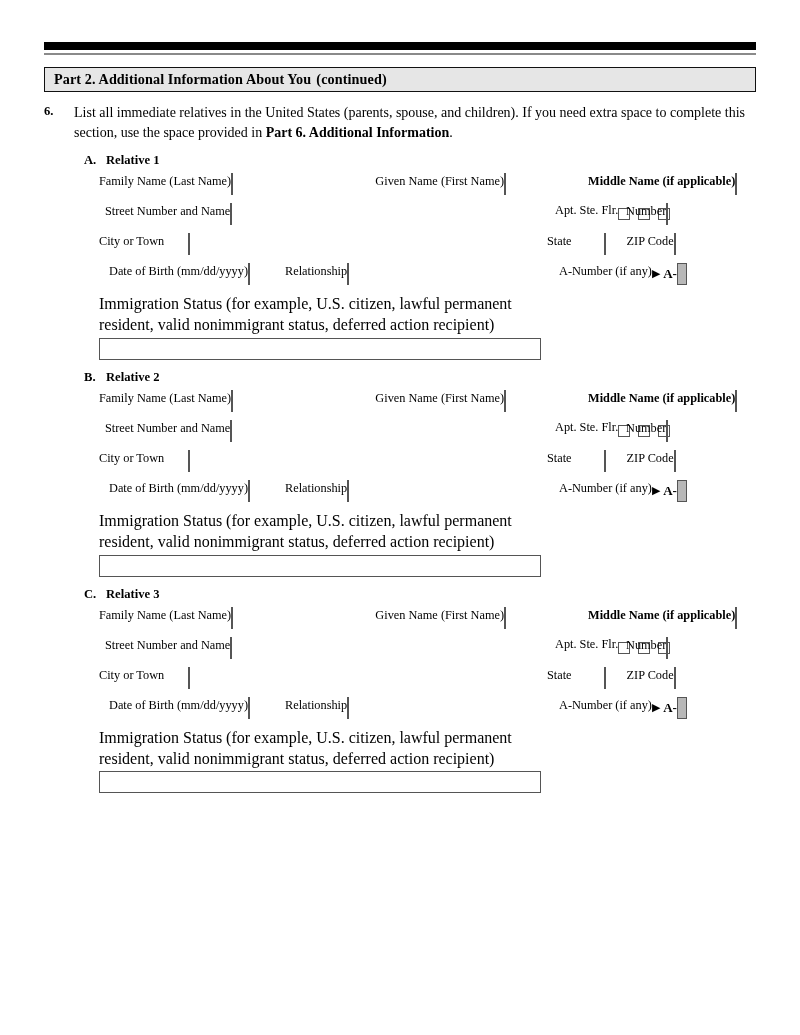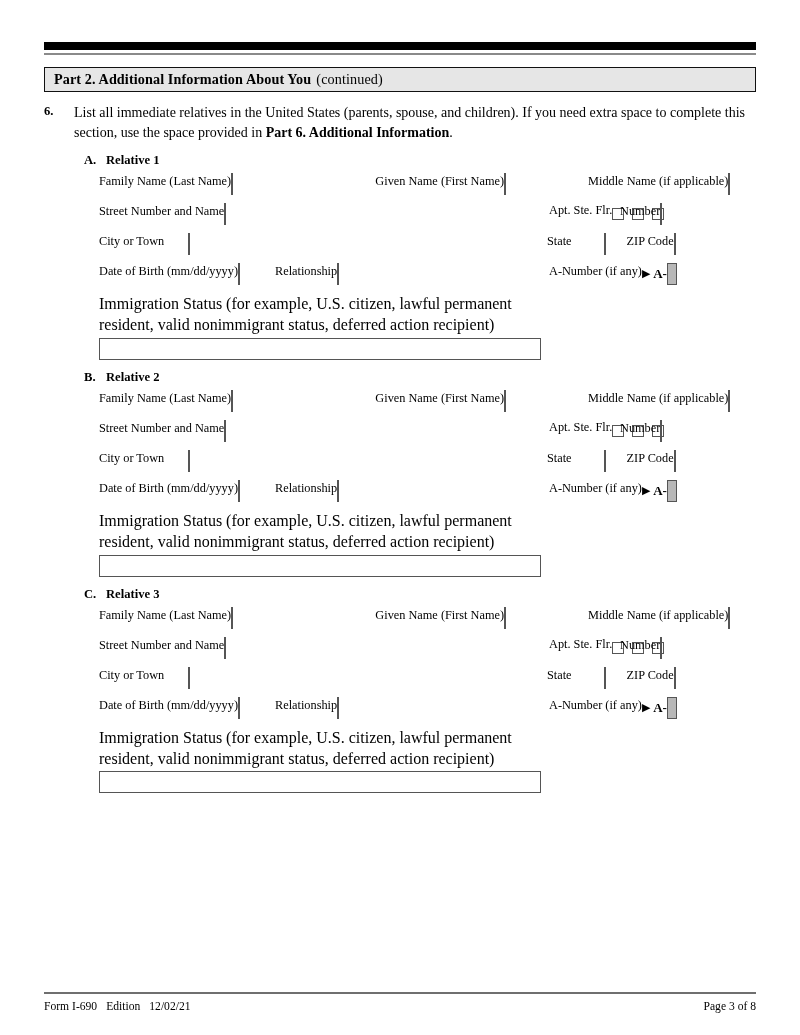--- a/index.html
+++ b/index.html
@@ -47,21 +47,21 @@
     display: flex;
     align-items: center;
     padding-left: 9px;
     font-size: 14.2px;
     letter-spacing: 0.1px;
   }
   .part-header .ph-bold {
     font-weight: bold;
   }
   .part-header .ph-reg {
-    font-weight: normal;
+    font-weight: bold;
     margin-left: 5px;
   }
 
   
   .item {
     margin-top: 11px;
     display: flex;
     align-items: flex-start;
   }
   .item-num {
@@ -110,28 +110,28 @@
   .box {
     border: 1.3px solid #555555;
     background: #ffffff;
     height: 22px;
   }
 
   .row {
     display: flex;
     align-items: flex-end;
   }
-  .row + .row { margin-top: 8px; }
+  .row + .row { margin-top: 8px; justify-content: flex-end; }
 
   .col { display: flex; flex-direction: row; }
 
   
   .w-family { width: 270px; }
   .w-given  { width: 208px; }
-  .w-middle { width: 169px; }
+  .w-middle { width: 169px; font-weight: bold; }
   .gap8 { width: 8px; flex: 0 0 8px; }
   .gap6 { width: 6px; flex: 0 0 6px; }
 
   
   .w-street { width: 442px; }
   .w-aptgrp { width: 63px; }
   .w-number { width: 130px; }
 
   .chk-row {
     display: flex;
@@ -536,23 +536,14 @@
 
         <div class="imm-wrap">
           <div class="imm-label">Immigration Status (for example, U.S. citizen, lawful permanent resident, valid nonimmigrant status, deferred action recipient)</div>
           <div class="box w-imm"></div>
         </div>
 
       </div>
     </div>
     </div>
 
-  <div class="footer">
-    <div class="footer-rule"></div>
-    <div class="footer-row">
-      <div class="footer-left">
-        <span>Form I-690</span><span>Edition</span><span>12/02/21</span>
-      </div>
-      <div>Page 3 of 8</div>
-    </div>
-  </div>
 
 </div>
 
 </body></html>

